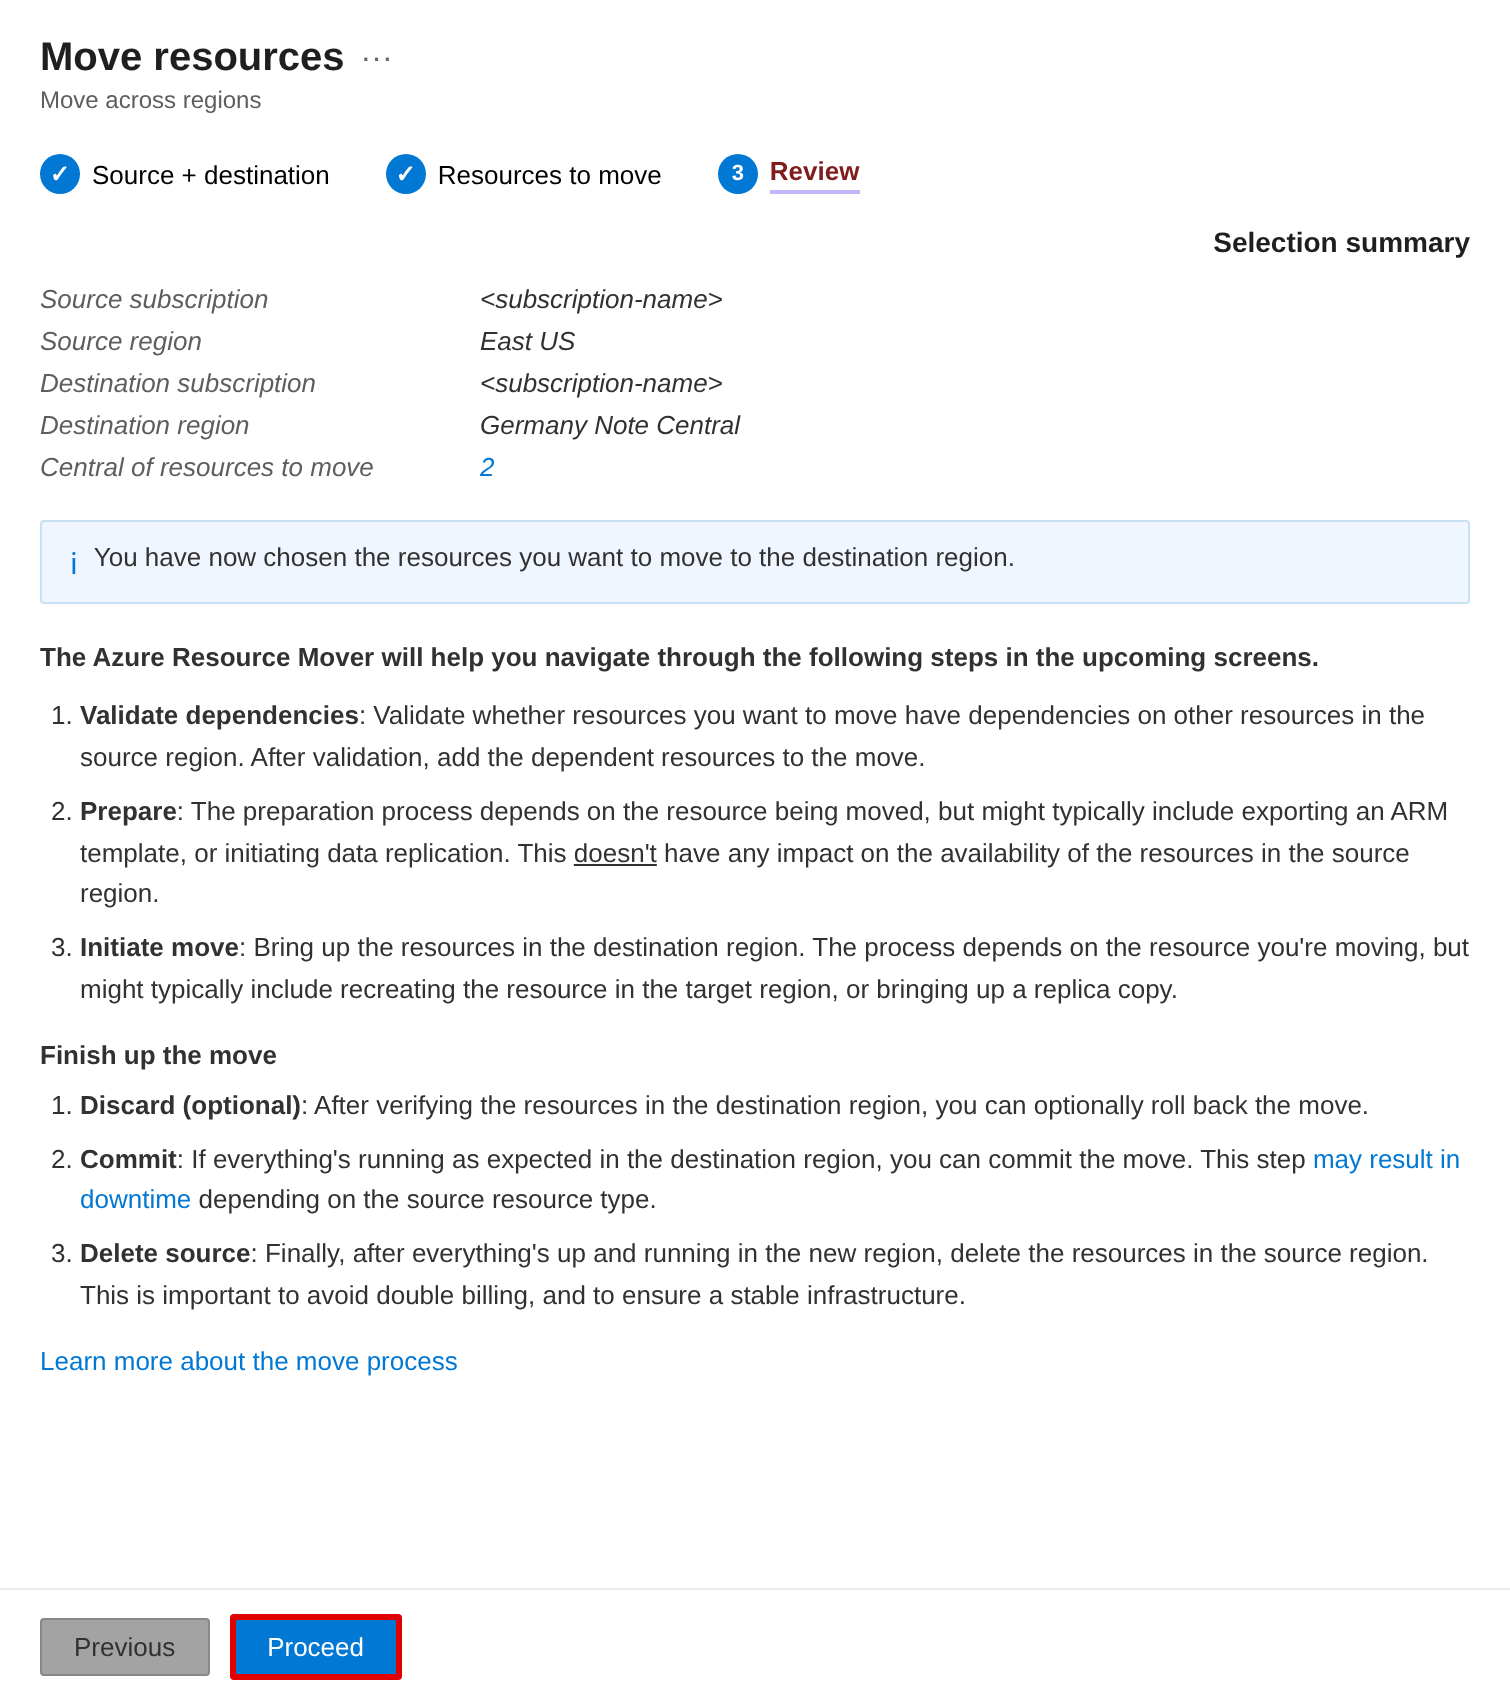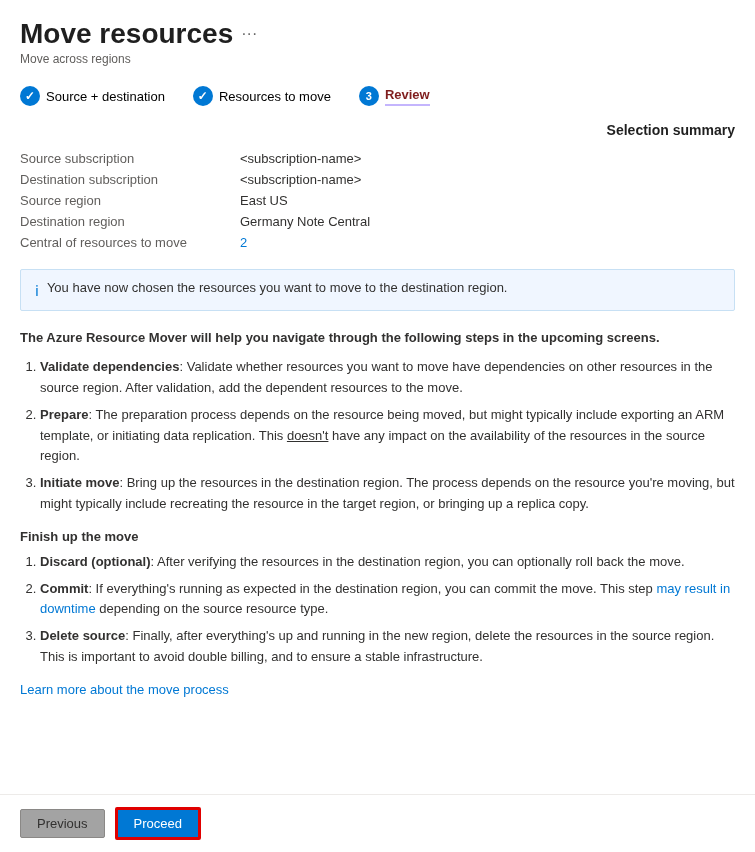--- a/index.html
+++ b/index.html
@@ -20,21 +20,21 @@
     .header {
       padding: 18px 20px 8px 20px;
       border-bottom: none;
     }
     .header-title-row {
       display: flex;
       align-items: center;
       gap: 8px;
     }
     .page-title {
-      font-size: 28px;
+      font-size: 20px;
       font-weight: 600;
       color: #1f1f1f;
     }
     .more-icon {
       font-size: 16px;
       color: #666;
       cursor: pointer;
     }
     .subtitle {
       font-size: 12px;
@@ -100,20 +100,21 @@
       text-align: right;
     }
     .summary-table {
       width: 100%;
       border-collapse: collapse;
       margin-bottom: 16px;
     }
     .summary-table tr td {
       padding: 3px 0;
       vertical-align: top;
+      font-style: italic;
     }
     .summary-table td:first-child {
       color: #605e5c;
       width: 220px;
       font-size: 13px;
     }
     .summary-table td:last-child {
       font-size: 13px;
       color: #323130;
     }
@@ -260,26 +261,26 @@
 
     
     <div class="section-title">Selection summary</div>
     <table class="summary-table">
       <tbody>
         <tr>
           <td>Source subscription</td>
           <td>&lt;subscription-name&gt;</td>
         </tr>
         <tr>
+          <td>Source region</td>
+          <td>East US</td>
+        </tr>
+        <tr>
           <td>Destination subscription</td>
           <td>&lt;subscription-name&gt;</td>
-        </tr>
-        <tr>
-          <td>Source region</td>
-          <td>East US</td>
         </tr>
         <tr>
           <td>Destination region</td>
           <td>Germany Note Central</td>
         </tr>
         <tr>
           <td>Central of resources to move</td>
           <td class="blue-val">2</td>
         </tr>
       </tbody>

